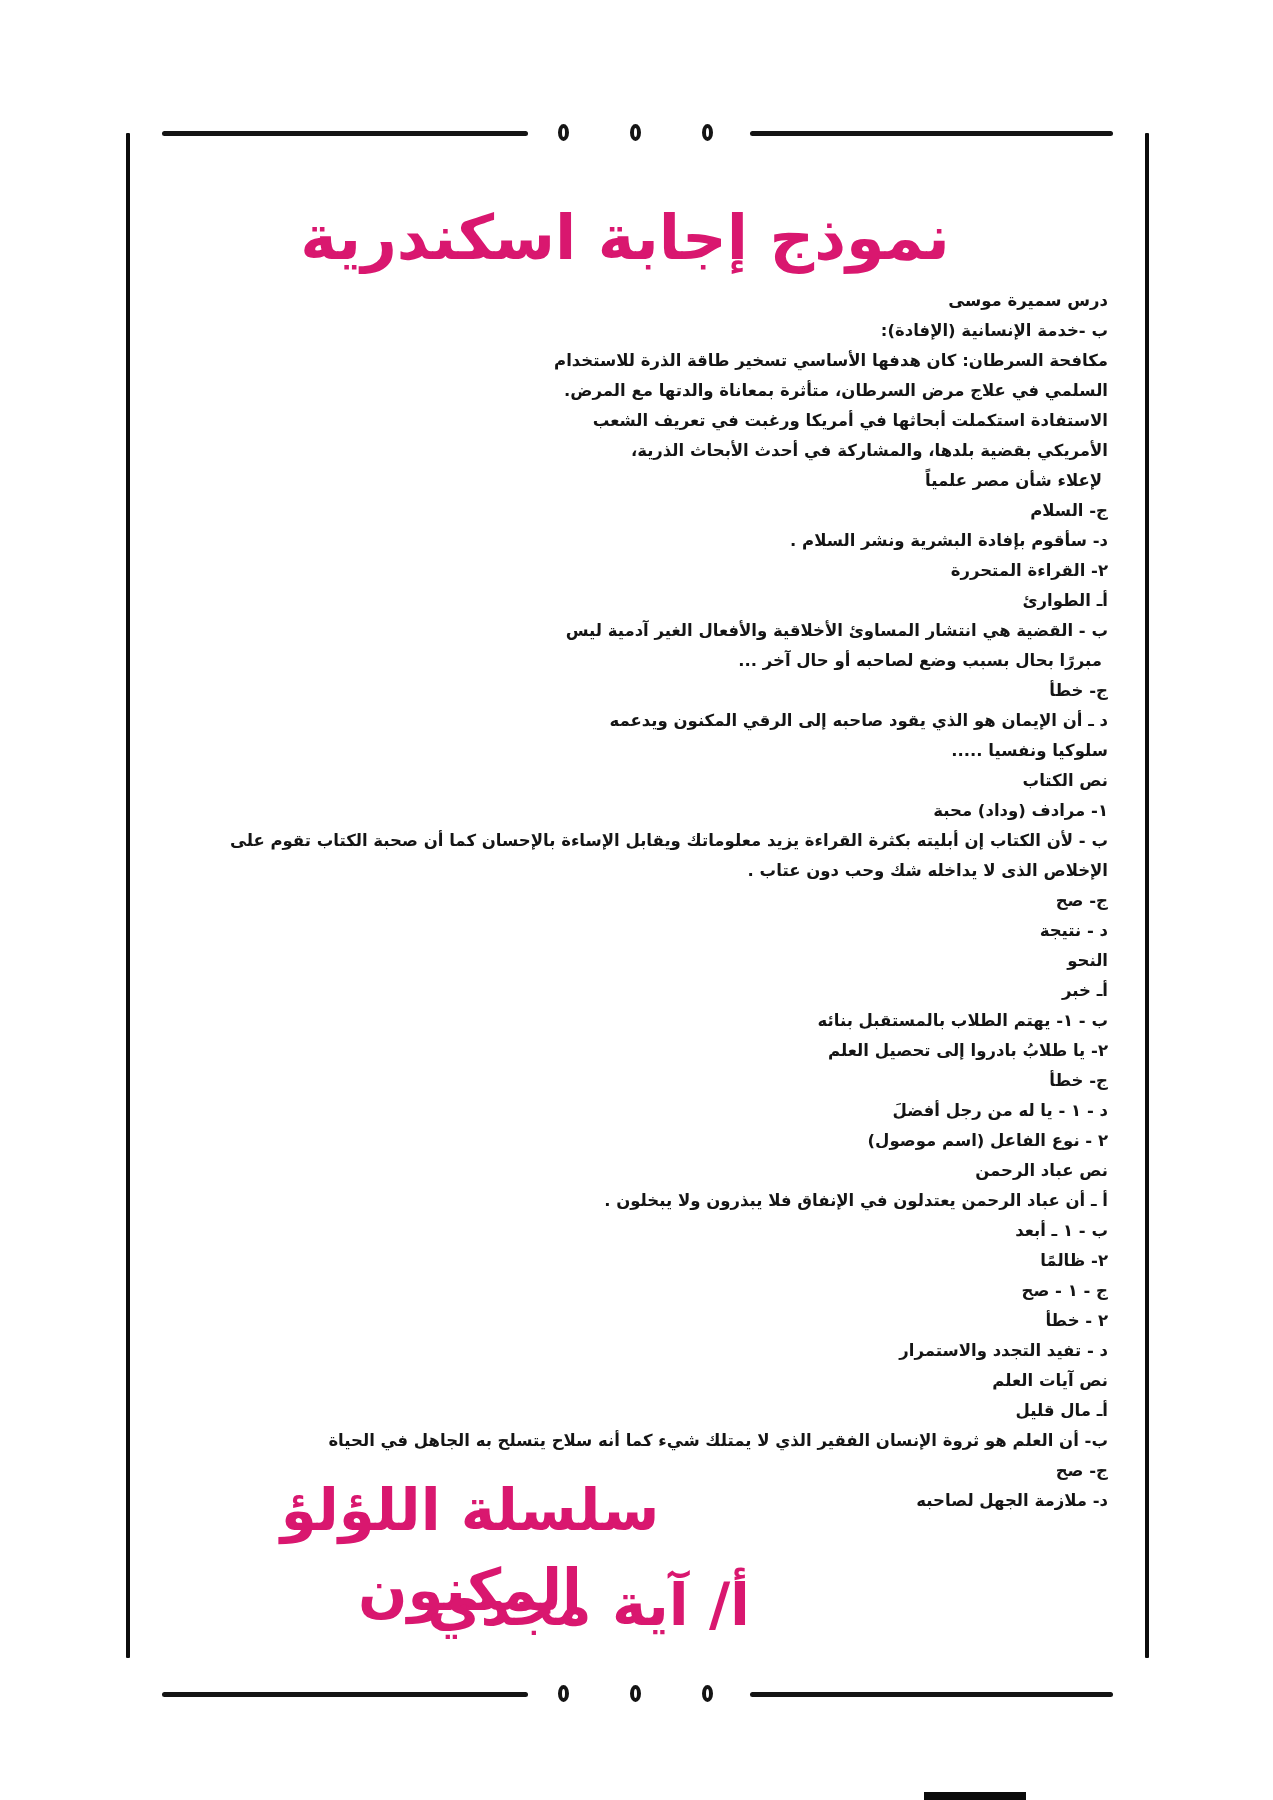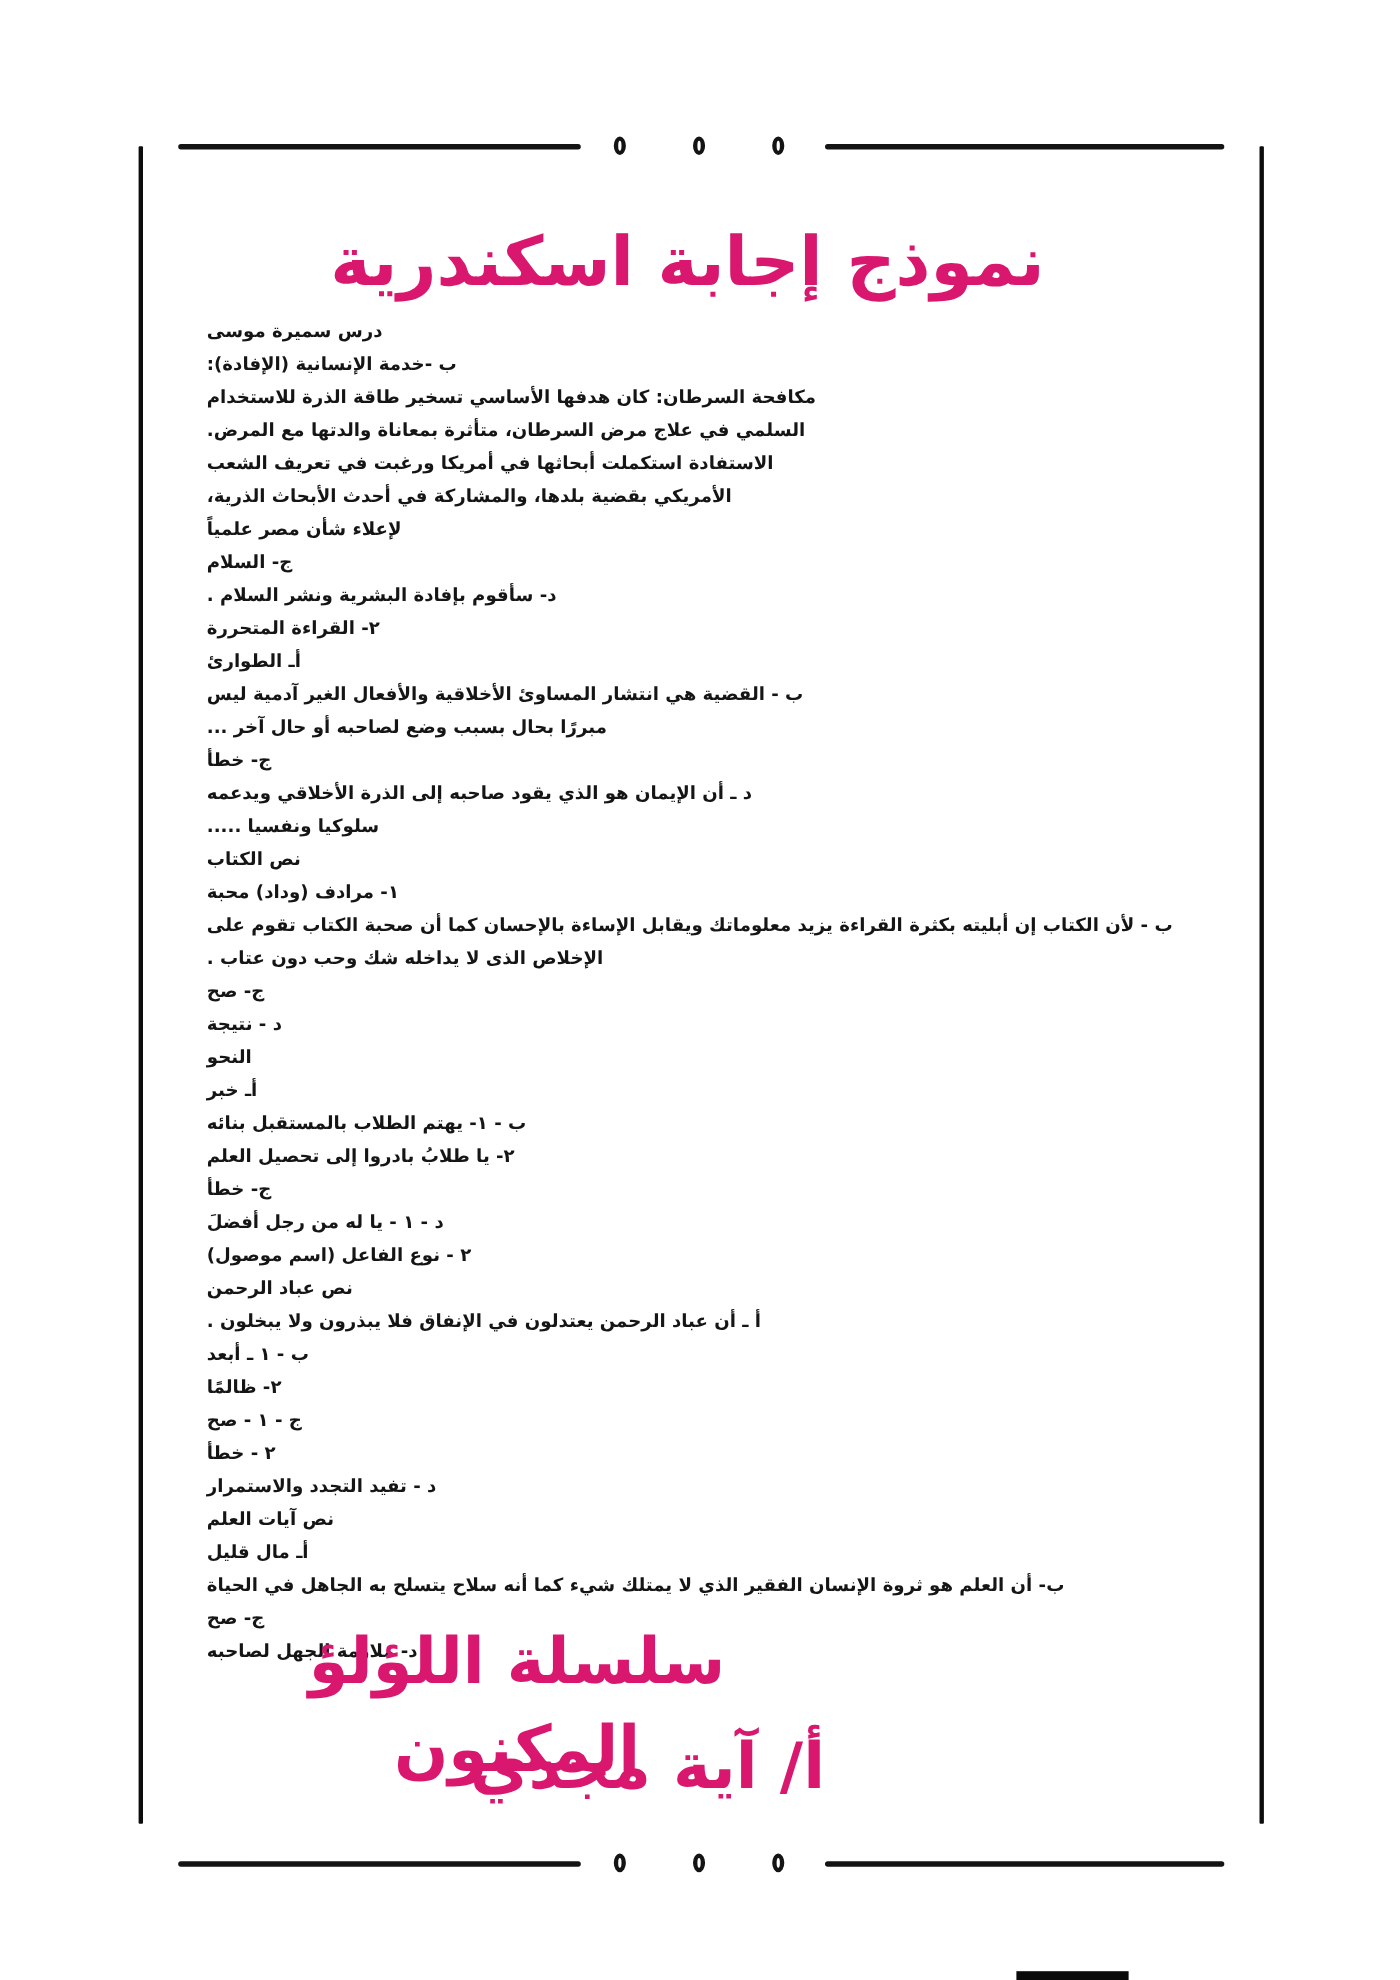--- a/index.html
+++ b/index.html
@@ -33,21 +33,21 @@
     direction: rtl; font-weight: bold; font-size: 58px; color: #d9176f; line-height: 80px;
   }
   .author {
     position: absolute; left: 190px; top: 1565px; width: 560px; text-align: right;
     direction: rtl; font-weight: bold; font-size: 58px; color: #d9176f; line-height: 80px;
   }
 
   
   .content {
     position: absolute; right: 165px; top: 286px; width: 920px;
-    direction: rtl; text-align: left;
+    direction: rtl; text-align: right;
     font-family: "DejaVu Sans", sans-serif; font-weight: bold;
     font-size: 16.5px; color: #151515;
   }
   .content .ln { height: 30px; line-height: 30px; white-space: nowrap; }
   .content .ln.indent { padding-right: 6px; }
 
   .page-tab { position: absolute; left: 924px; top: 1792px; width: 102px; height: 8px; background: #0a0a0a; }
 </style>
 </head>
 <body>
@@ -75,21 +75,21 @@
     <div class="ln">الاستفادة  استكملت أبحاثها في أمريكا ورغبت في تعريف الشعب</div>
     <div class="ln">الأمريكي بقضية بلدها، والمشاركة في أحدث الأبحاث الذرية،</div>
     <div class="ln indent">لإعلاء شأن مصر علمياً</div>
     <div class="ln">ج- السلام</div>
     <div class="ln">د- سأقوم بإفادة البشرية ونشر السلام .</div>
     <div class="ln">٢- القراءة المتحررة</div>
     <div class="ln">أـ الطوارئ</div>
     <div class="ln">ب - القضية هي انتشار المساوئ الأخلاقية والأفعال الغير آدمية ليس</div>
     <div class="ln indent">مبررًا بحال بسبب وضع لصاحبه أو حال آخر ...</div>
     <div class="ln">ج- خطأ</div>
-    <div class="ln">د ـ أن الإيمان هو الذي يقود صاحبه إلى الذرة الأخلاقي ويدعمه</div>
+    <div class="ln">د ـ أن الإيمان هو الذي يقود صاحبه إلى الرقي المكنون ويدعمه</div>
     <div class="ln">سلوكيا ونفسيا  .....</div>
     <div class="ln">نص الكتاب</div>
     <div class="ln">١- مرادف (وداد) محبة</div>
     <div class="ln">ب - لأن الكتاب إن أبليته بكثرة القراءة يزيد معلوماتك ويقابل الإساءة بالإحسان كما أن صحبة الكتاب تقوم على</div>
     <div class="ln">الإخلاص الذى لا يداخله شك وحب دون عتاب .</div>
     <div class="ln">ج- صح</div>
     <div class="ln">د - نتيجة</div>
     <div class="ln">النحو</div>
     <div class="ln">أـ خبر</div>
     <div class="ln">ب - ١- يهتم الطلاب بالمستقبل بنائه</div>

